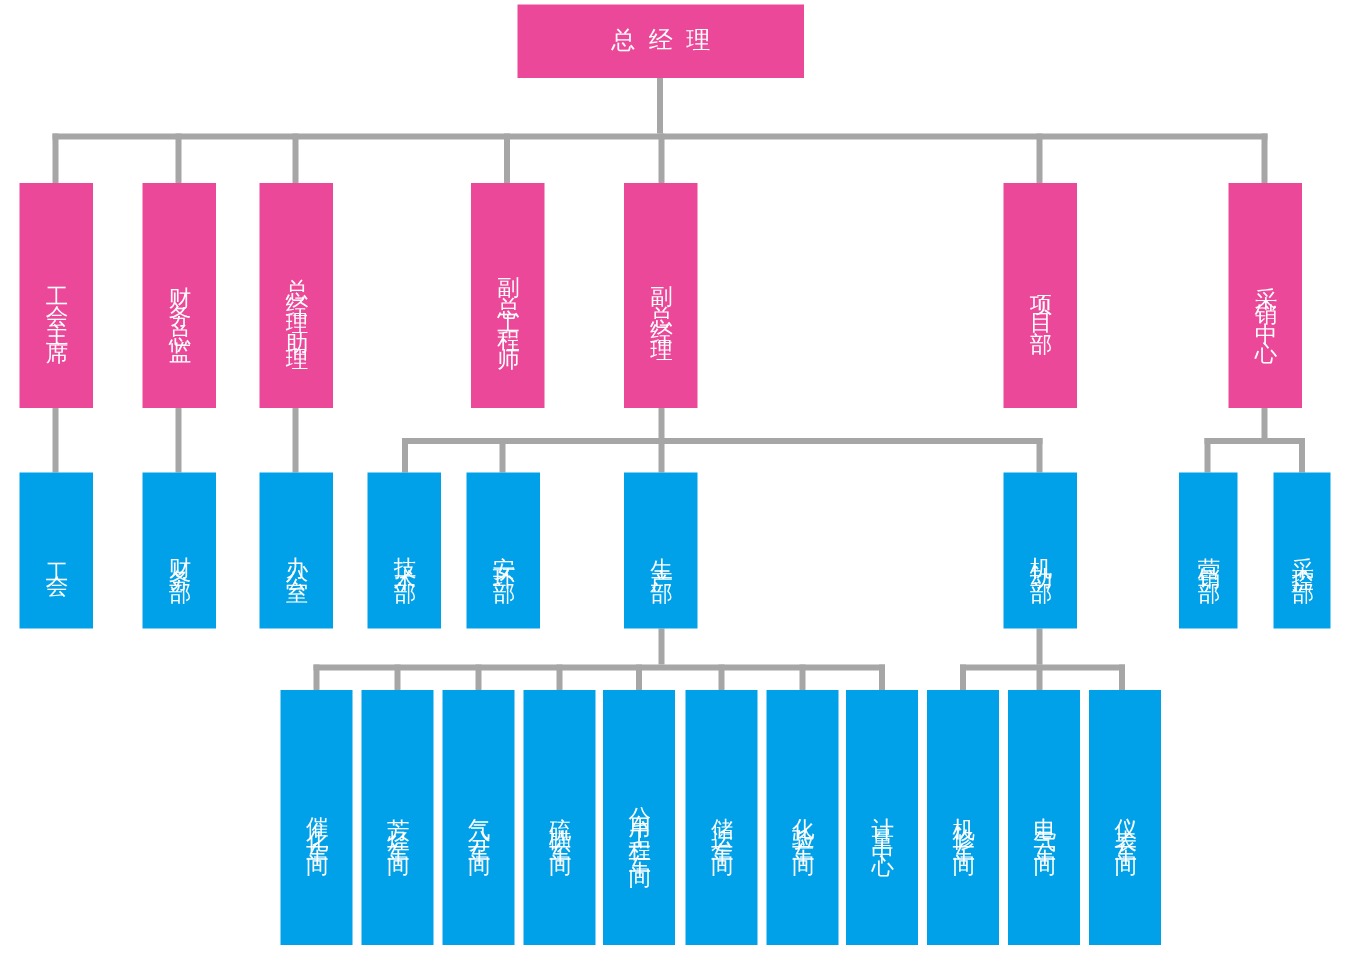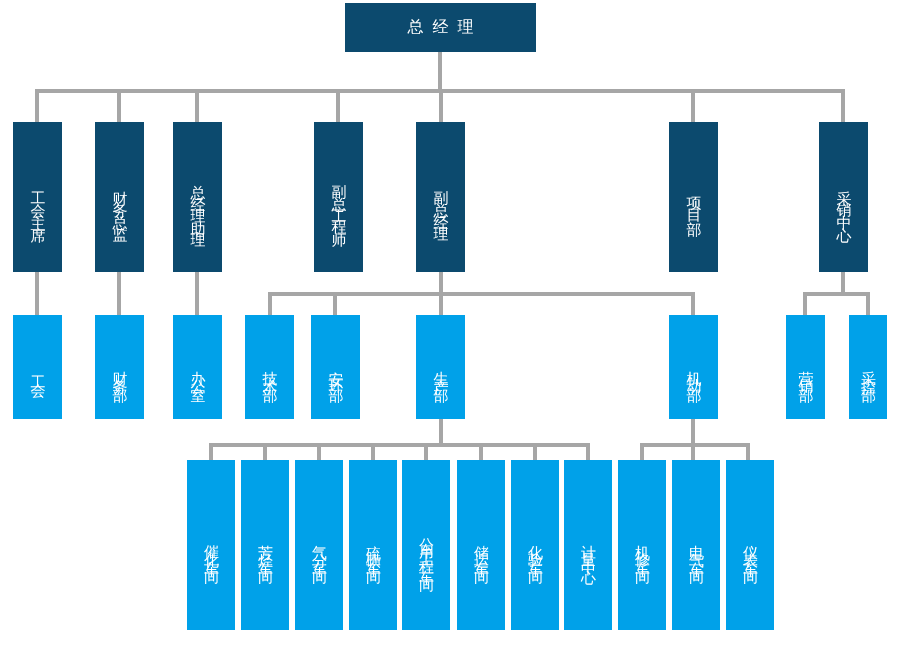--- a/index.html
+++ b/index.html
@@ -1,21 +1,21 @@
 <!DOCTYPE html>
 <html><head>
 <meta charset="utf-8">
 <style>
   * { margin:0; padding:0; box-sizing:border-box; }
   html,body { background:#ffffff; }
   body { font-family:"DejaVu Sans", sans-serif; }
   .canvas { position:relative; width:909px; height:645px; background:#ffffff; overflow:hidden; }
   .edge { position:absolute; background:#a6a6a6; }
   .node { position:absolute; display:flex; align-items:center; justify-content:center; color:#ffffff; }
-  .red  { background:#0c4a6e; }
+  .red  { background:#ec4899; }
   .blue { background:#00a1e9; }
   .vtext {
     writing-mode:vertical-rl;
     text-orientation:upright;
     font-size:15px;
     line-height:1;
     white-space:nowrap;
   }
   .row2 .vtext { letter-spacing:12px; padding-top:12px; }
   .row3 .vtext { letter-spacing:8px;  padding-top:8px; }

